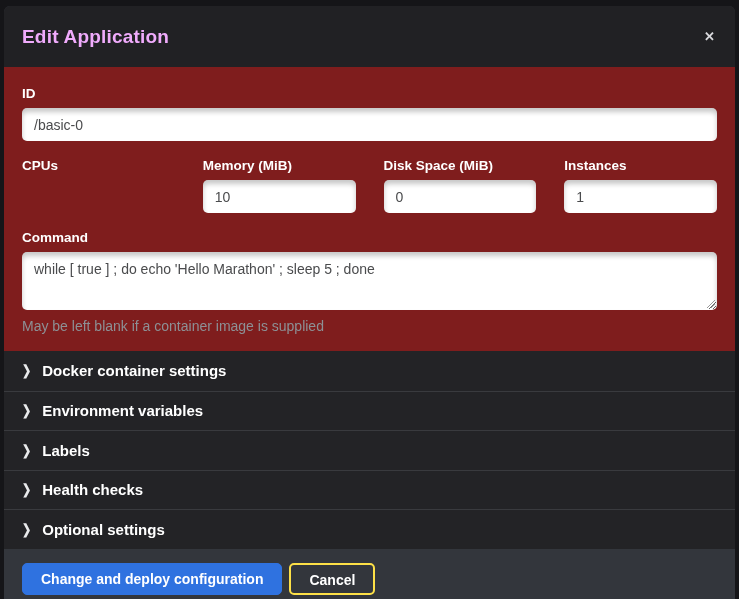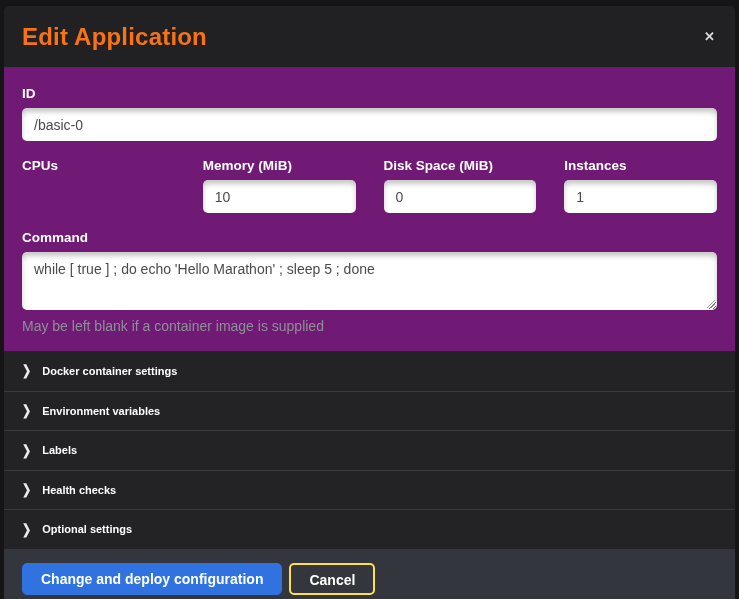--- a/index.html
+++ b/index.html
@@ -21,38 +21,38 @@
   
   .modal-header {
     height: 61px;
     flex: 0 0 auto;
     background: #212124;
     display: flex;
     align-items: center;
     padding: 0 18px;
   }
   .modal-title {
-    color: #f97316;
-    font-size: 24px;
+    color: #f0abfc;
+    font-size: 19px;
     font-weight: bold;
     letter-spacing: 0.2px;
   }
   .close-btn {
     margin-left: auto;
     color: #d9dadd;
     font-size: 13px;
     font-weight: bold;
     cursor: pointer;
     line-height: 1;
     padding: 4px 2px;
   }
   
   .modal-body {
     flex: 1 1 auto;
-    background: #701a75;
+    background: #7f1d1d;
     padding: 19px 18px 0 18px;
   }
   .field-label {
     display: block;
     color: #ffffff;
     font-size: 13.5px;
     font-weight: bold;
     margin-bottom: 7px;
   }
   .text-input {
@@ -123,21 +123,21 @@
   .accordion-row + .accordion-row { border-top: 1px solid #393a3e; }
   .chevron-right {
     color: #e9eaec;
     font-size: 11px;
     font-weight: bold;
     margin-right: 11px;
     transform: scaleY(1.25);
   }
   .accordion-label {
     color: #ffffff;
-    font-size: 11px;
+    font-size: 15px;
     font-weight: bold;
   }
   
   .modal-footer {
     flex: 0 0 64px;
     background: #33363c;
     display: flex;
     align-items: flex-start;
     padding: 14px 18px;
     gap: 7px;

